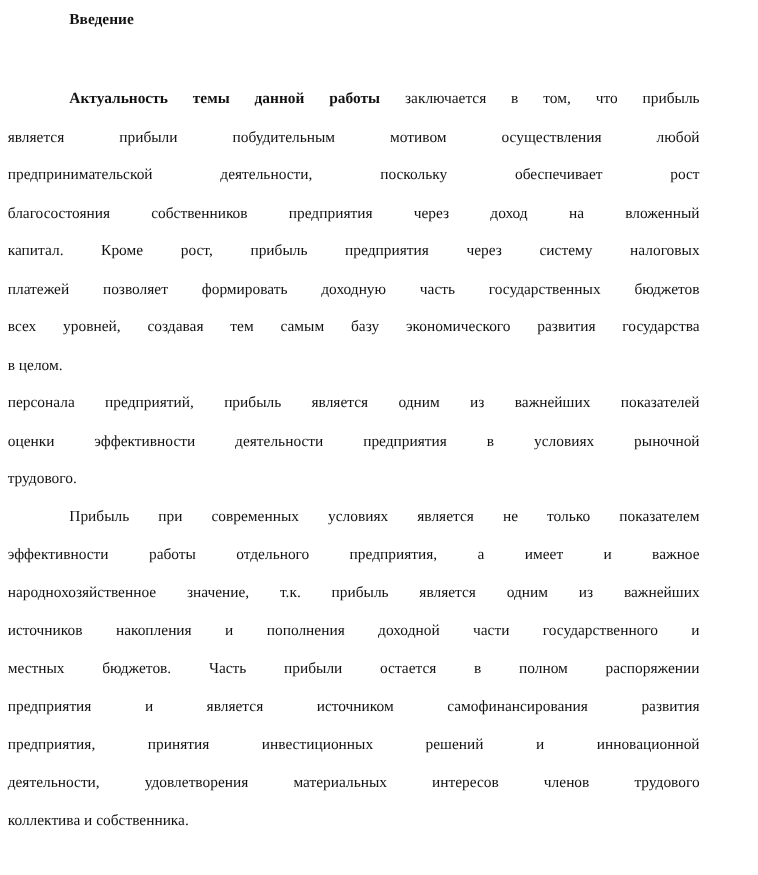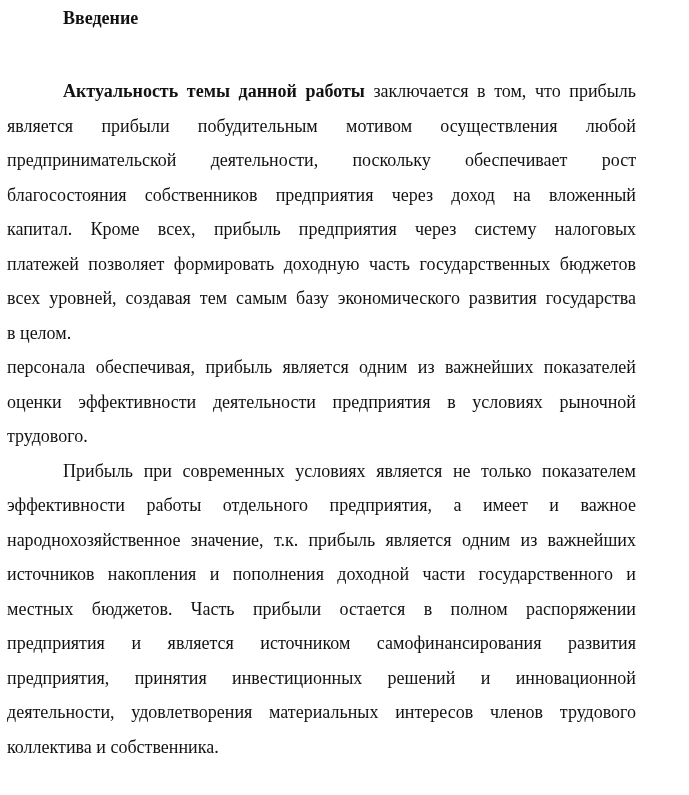--- a/index.html
+++ b/index.html
@@ -10,21 +10,21 @@
   .page {
     position: relative;
     width: 642px;
     height: 795px;
     box-sizing: border-box;
     padding: 1px 6px 0 7px;
     overflow: hidden;
     background: #ffffff;
     color: #121212;
     font-family: "Liberation Serif", "DejaVu Serif", serif;
-    font-size: 18px;
+    font-size: 14px;
   }
   .heading {
     font-weight: 700;
     text-indent: 56px;
     line-height: 35px;
     margin: 0 0 38px 0;
     text-align: left;
   }
   .para {
     margin: 0;
@@ -52,28 +52,28 @@
 
 <div class="page" style="color: rgb(18, 18, 18); background: rgb(255, 255, 255);">
 
   <div class="heading">Введение</div>
 
   <div class="para">
     <div class="line first"><span class="b">Актуальность темы данной работы</span><span> заключается в том, что прибыль</span></div>
     <div class="line">является прибыли побудительным мотивом осуществления любой</div>
     <div class="line">предпринимательской деятельности, поскольку обеспечивает рост</div>
     <div class="line">благосостояния собственников предприятия через доход на вложенный</div>
-    <div class="line">капитал. Кроме всех, прибыль предприятия через систему налоговых</div>
+    <div class="line">капитал. Кроме рост, прибыль предприятия через систему налоговых</div>
     <div class="line">платежей позволяет формировать доходную часть государственных бюджетов</div>
     <div class="line">всех уровней, создавая тем самым базу экономического развития государства</div>
     <div class="line lastline">в целом.</div>
   </div>
 
   <div class="para">
-    <div class="line">персонала обеспечивая, прибыль является одним из важнейших показателей</div>
+    <div class="line">персонала предприятий, прибыль является одним из важнейших показателей</div>
     <div class="line">оценки эффективности деятельности предприятия в условиях рыночной</div>
     <div class="line lastline">трудового.</div>
   </div>
 
   <div class="para">
     <div class="line first">Прибыль при современных условиях является не только показателем</div>
     <div class="line">эффективности работы отдельного предприятия, а имеет и важное</div>
     <div class="line">народнохозяйственное значение, т.к. прибыль является одним из важнейших</div>
     <div class="line">источников накопления и пополнения доходной части государственного и</div>
     <div class="line">местных бюджетов. Часть прибыли остается в полном распоряжении</div>

